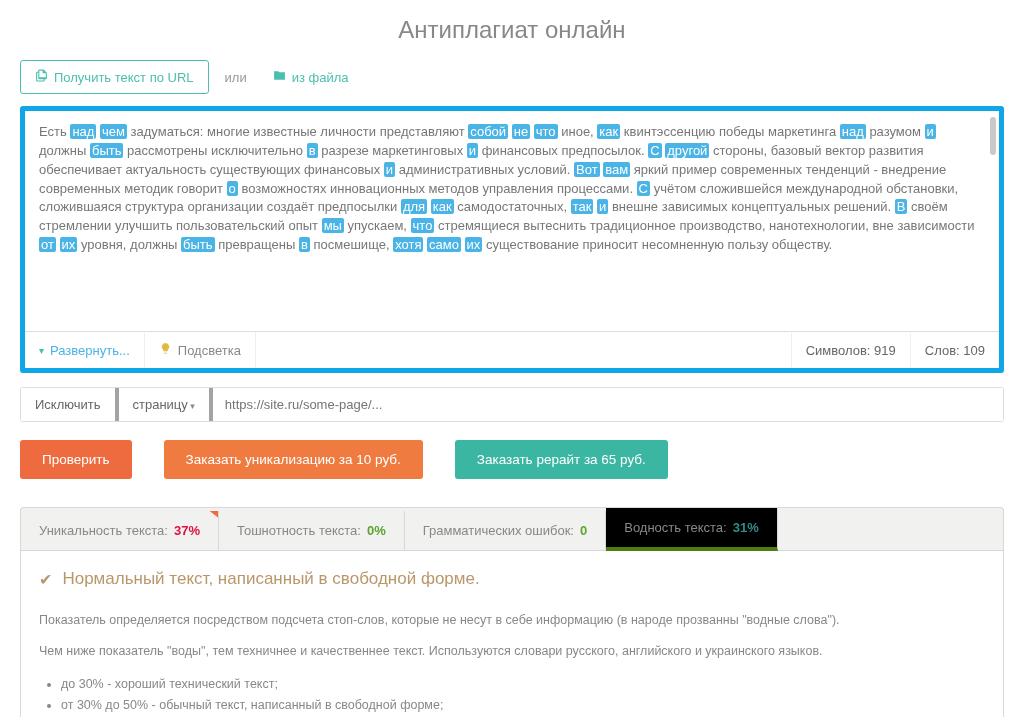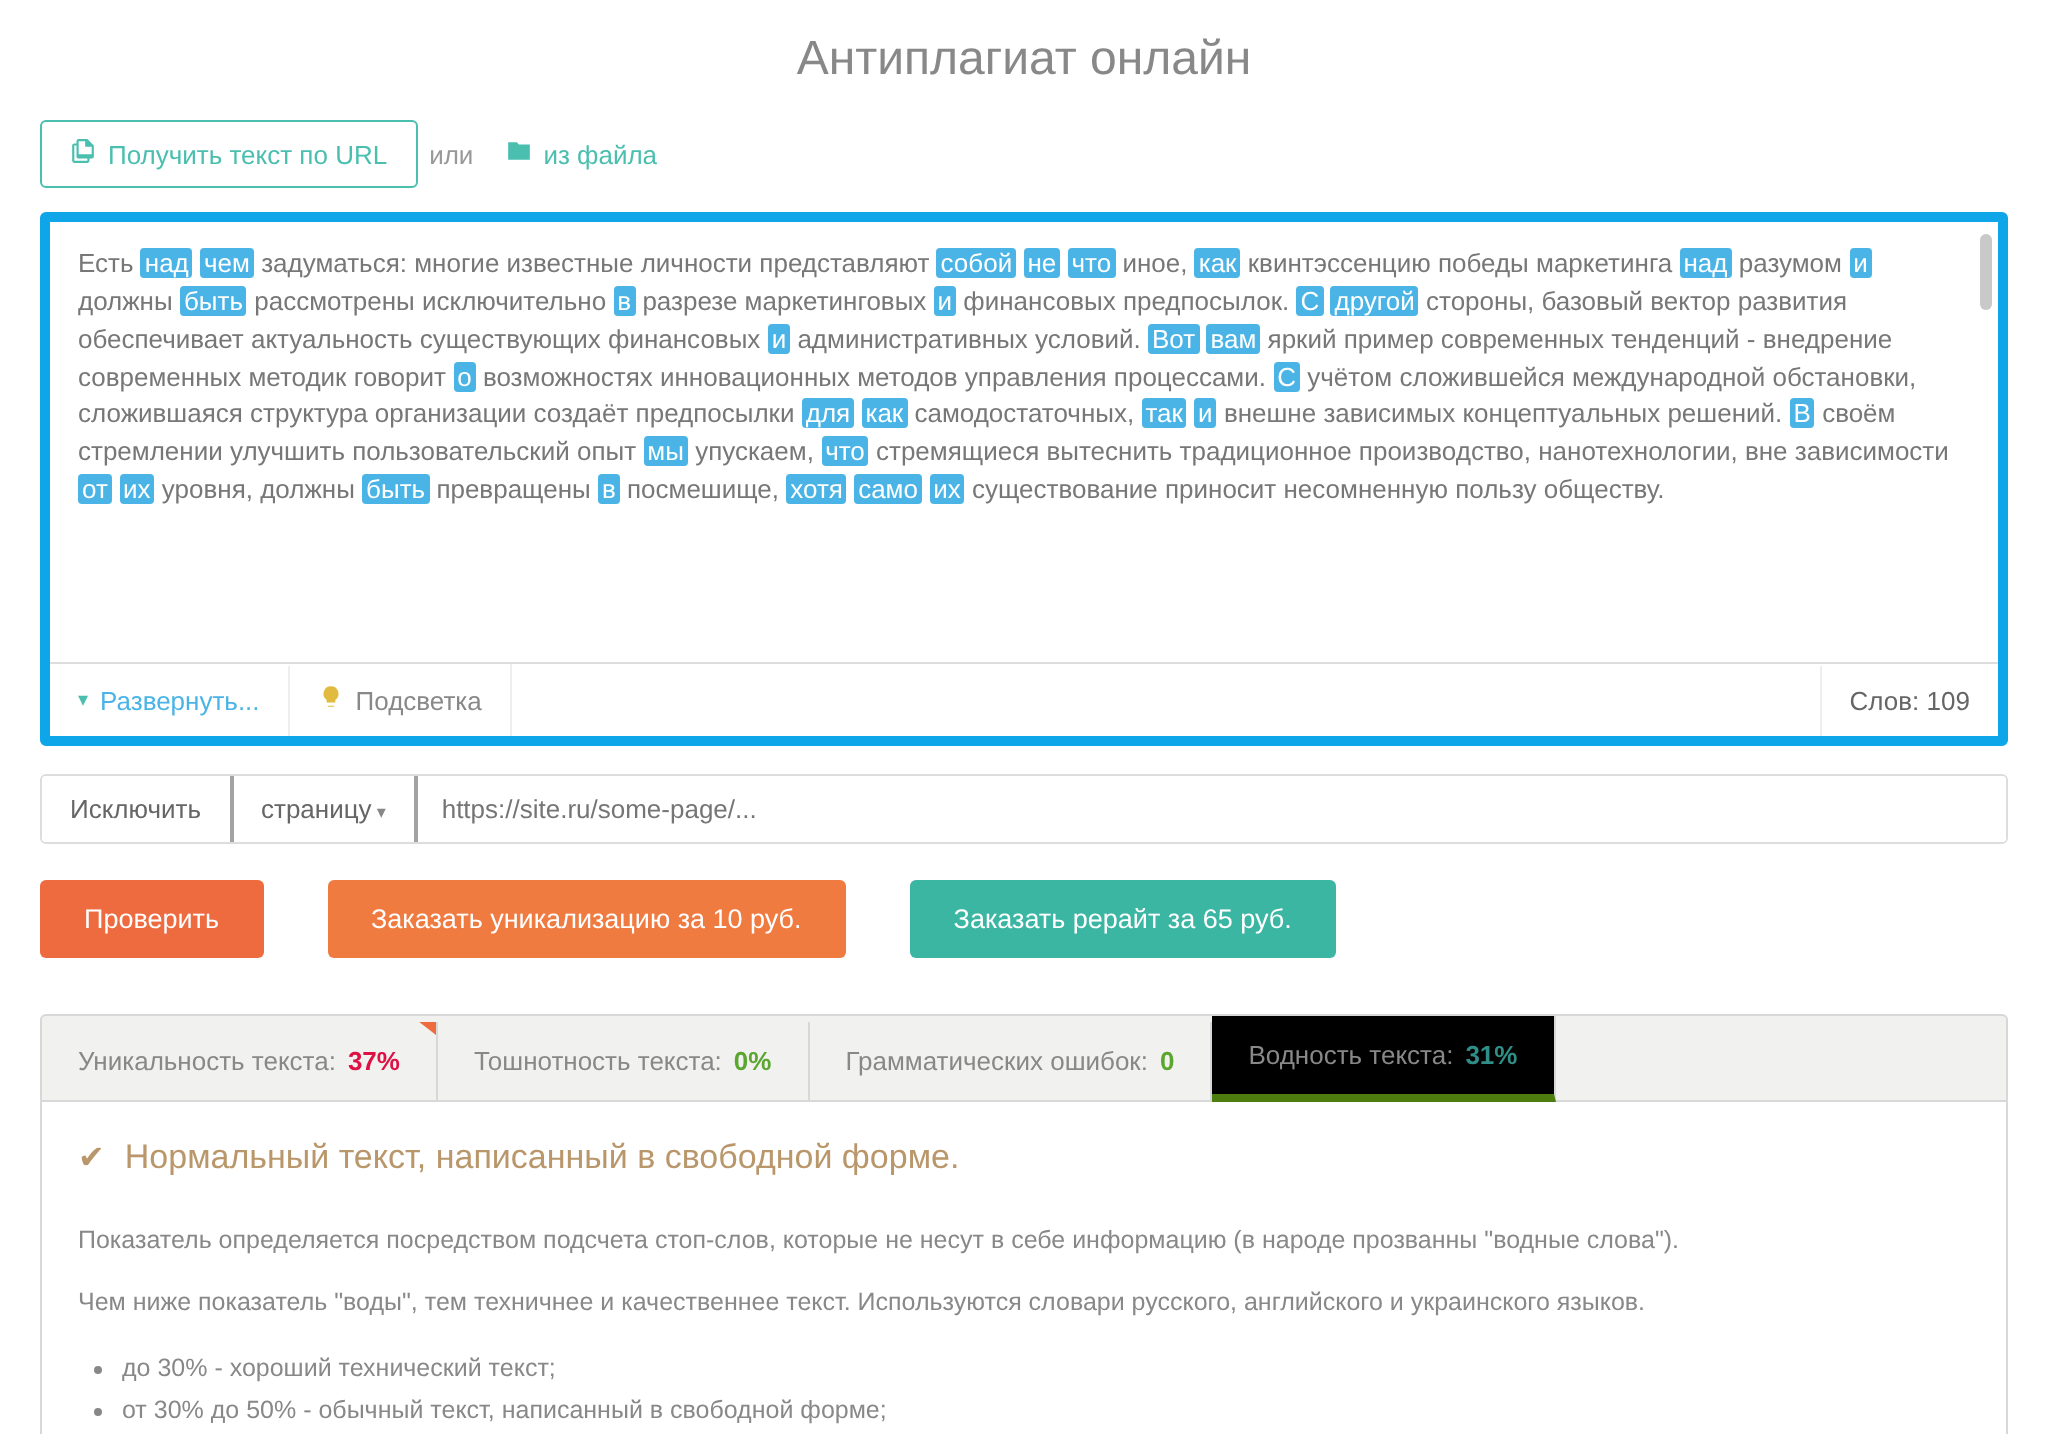--- a/index.html
+++ b/index.html
@@ -13,20 +13,21 @@
   .page-title {
     text-align: center;
     font-size: 24px;
     font-weight: 400;
     color: #888;
     margin: 6px 0 16px;
   }
   .top-row {
     display: flex;
     align-items: center;
+    gap: 10px;
     margin-bottom: 12px;
   }
   .btn {
     display: inline-flex;
     align-items: center;
     gap: 6px;
     padding: 8px 14px;
     border: 1px solid transparent;
     border-radius: 3px;
     font-size: 13px;
@@ -96,21 +97,21 @@
   .stat-cell { padding: 10px 14px; border-left: 1px solid #eee; }
   .exclude-row {
     display: flex;
     margin-top: 14px;
     border: 1px solid #ddd;
     border-radius: 3px;
     overflow: hidden;
   }
   .exclude-row .seg {
     padding: 9px 14px;
-    border-right: 2px solid #a3a3a3;
+    border-right: 4px solid #a3a3a3;
     color: #666;
     background: #fff;
     font-size: 13px;
   }
   .exclude-row .seg.drop::after {
     content: " ▾";
     font-size: 9px;
     color: #888;
   }
   .exclude-row input {
@@ -295,20 +296,24 @@
     <div class="tool">
       <span class="ic-bulb">
         <svg class="icon-svg" viewBox="0 0 24 24" fill="currentColor">
             <path d="M9 21h6v-1H9v1zm3-19a7 7 0 0 0-4 12.7V17h8v-2.3A7 7 0 0 0 12 2z"></path>
           </svg>
       </span>
       <span>Подсветка</span>
     </div>
     <div class="spacer"></div>
     <div class="stat-cell">
+      <span class="lab">Символов:</span>
+      <span class="val">919</span>
+    </div>
+    <div class="stat-cell">
       <span class="lab">Слов:</span>
       <span class="val">109</span>
     </div>
   </div>
 </div>
 
 <div class="exclude-row">
   <div class="seg">Исключить</div>
   <div class="seg drop">страницу</div>
   <input type="text" placeholder="https://site.ru/some-page/..." style="">

